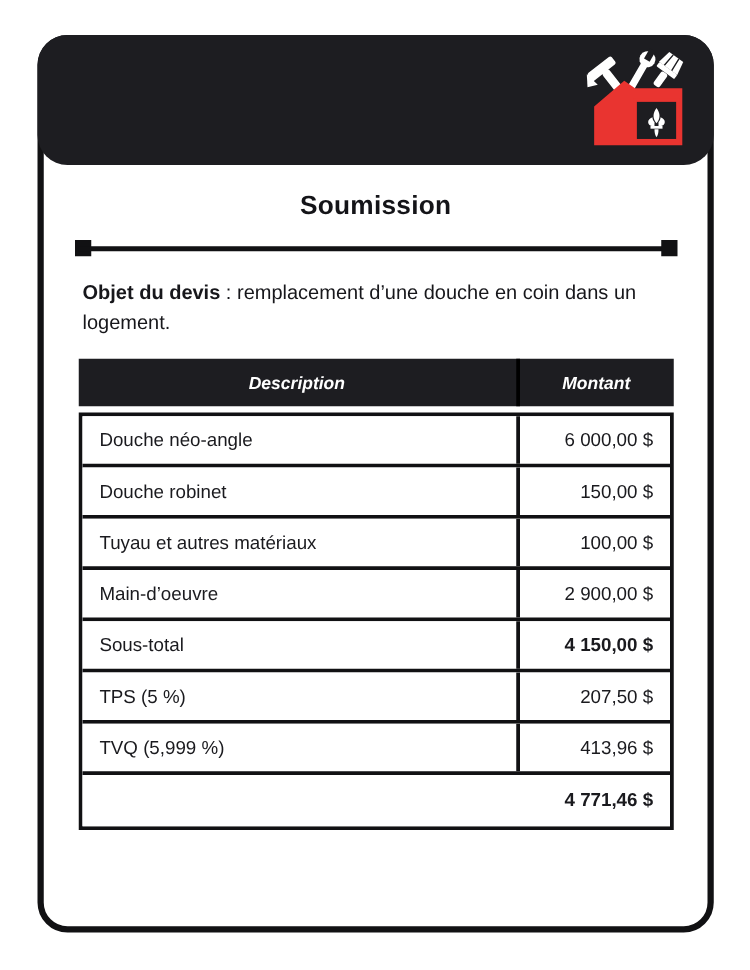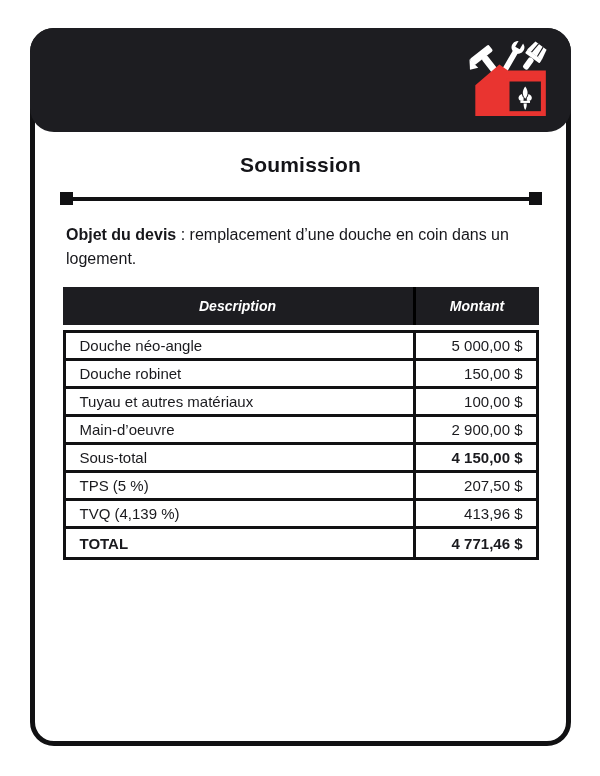--- a/index.html
+++ b/index.html
@@ -39,21 +39,21 @@
   .objet{margin:18px 30px 0 31px;font-size:16px;line-height:1.47;}
   .objet .lbl{font-weight:bold;text-align:center;}
 
   .quote-table{width:476px;margin:17px auto 0;}
   .thead{display:flex;height:38px;background:var(--dark);margin-bottom:5px;font-style:italic;}
   .thead .hcell{display:flex;align-items:center;justify-content:center;
     color:#fff;font-weight:bold;font-size:14px;}
   .thead .hdesc{flex:0 0 353px;border-right:3px solid #000;}
   .thead .hamt{flex:1;}
   .tbody{border:3px solid var(--line);}
-  .trow{display:flex;height:28px;border-bottom:3px solid var(--line);background:#fff;}
+  .trow{display:flex;height:41px;border-bottom:3px solid var(--line);background:#fff;}
   .trow:last-child{border-bottom:none;}
   .cell{display:flex;align-items:center;font-size:15px;color:#1a1a1e;}
   .cell.desc{flex:0 0 350px;border-right:3px solid var(--line);padding-left:14px;}
   .cell.amt{flex:1;justify-content:flex-end;padding-right:13px;}
   .cell.bold{font-weight:bold;}
 </style>
 </head>
 <body>
 
 <div class="page-frame">
@@ -105,21 +105,21 @@
     <p class="objet"><span class="lbl">Objet du devis</span><span> : remplacement d’une douche en coin dans un logement.</span></p>
 
     <div class="quote-table">
       <div class="thead">
         <div class="hcell hdesc">Description</div>
         <div class="hcell hamt">Montant</div>
       </div>
       <div class="tbody">
           <div class="trow">
             <div class="cell desc">Douche néo-angle</div>
-            <div class="cell amt">5 000,00 $</div>
+            <div class="cell amt">6 000,00 $</div>
           </div>
           <div class="trow">
             <div class="cell desc">Douche robinet</div>
             <div class="cell amt">150,00 $</div>
           </div>
           <div class="trow">
             <div class="cell desc">Tuyau et autres matériaux</div>
             <div class="cell amt">100,00 $</div>
           </div>
           <div class="trow">
@@ -128,24 +128,23 @@
           </div>
           <div class="trow">
             <div class="cell desc">Sous-total</div>
             <div class="cell amt bold">4 150,00 $</div>
           </div>
           <div class="trow">
             <div class="cell desc">TPS (5 %)</div>
             <div class="cell amt">207,50 $</div>
           </div>
           <div class="trow">
-            <div class="cell desc">TVQ (4,139 %)</div>
+            <div class="cell desc">TVQ (5,999 %)</div>
             <div class="cell amt">413,96 $</div>
           </div>
           <div class="trow">
-            <div class="cell desc bold">TOTAL</div>
             <div class="cell amt bold">4 771,46 $</div>
           </div>
         </div>
     </div>
 
   </div>
 </div>
 
 </body></html>

